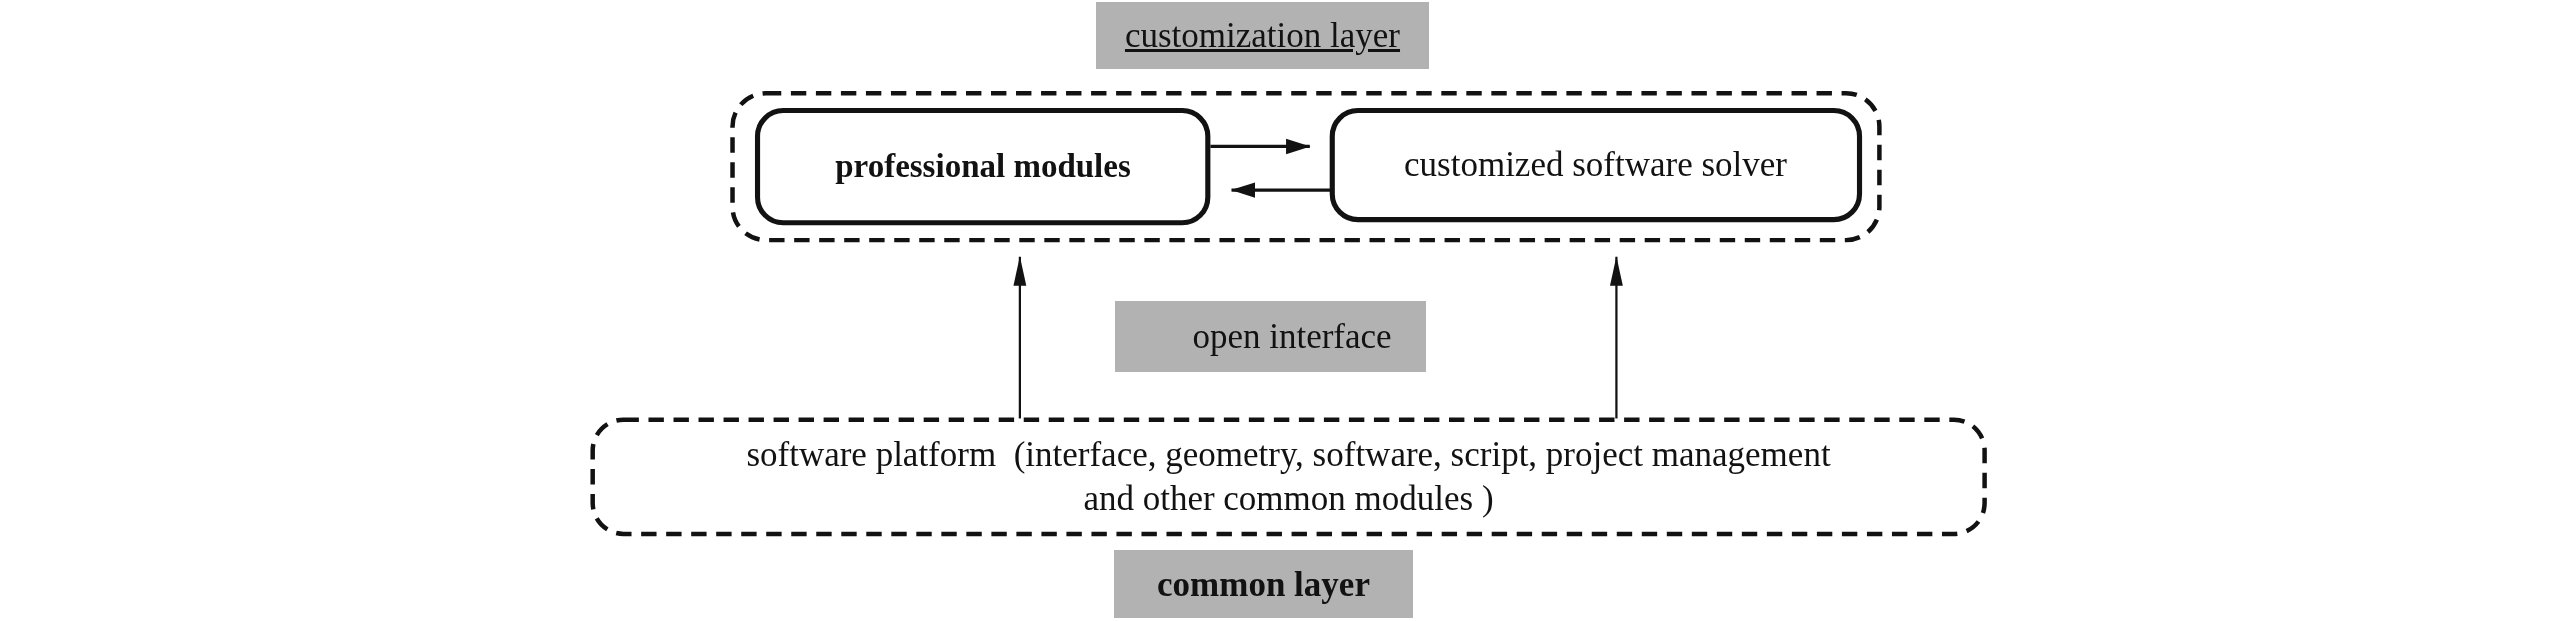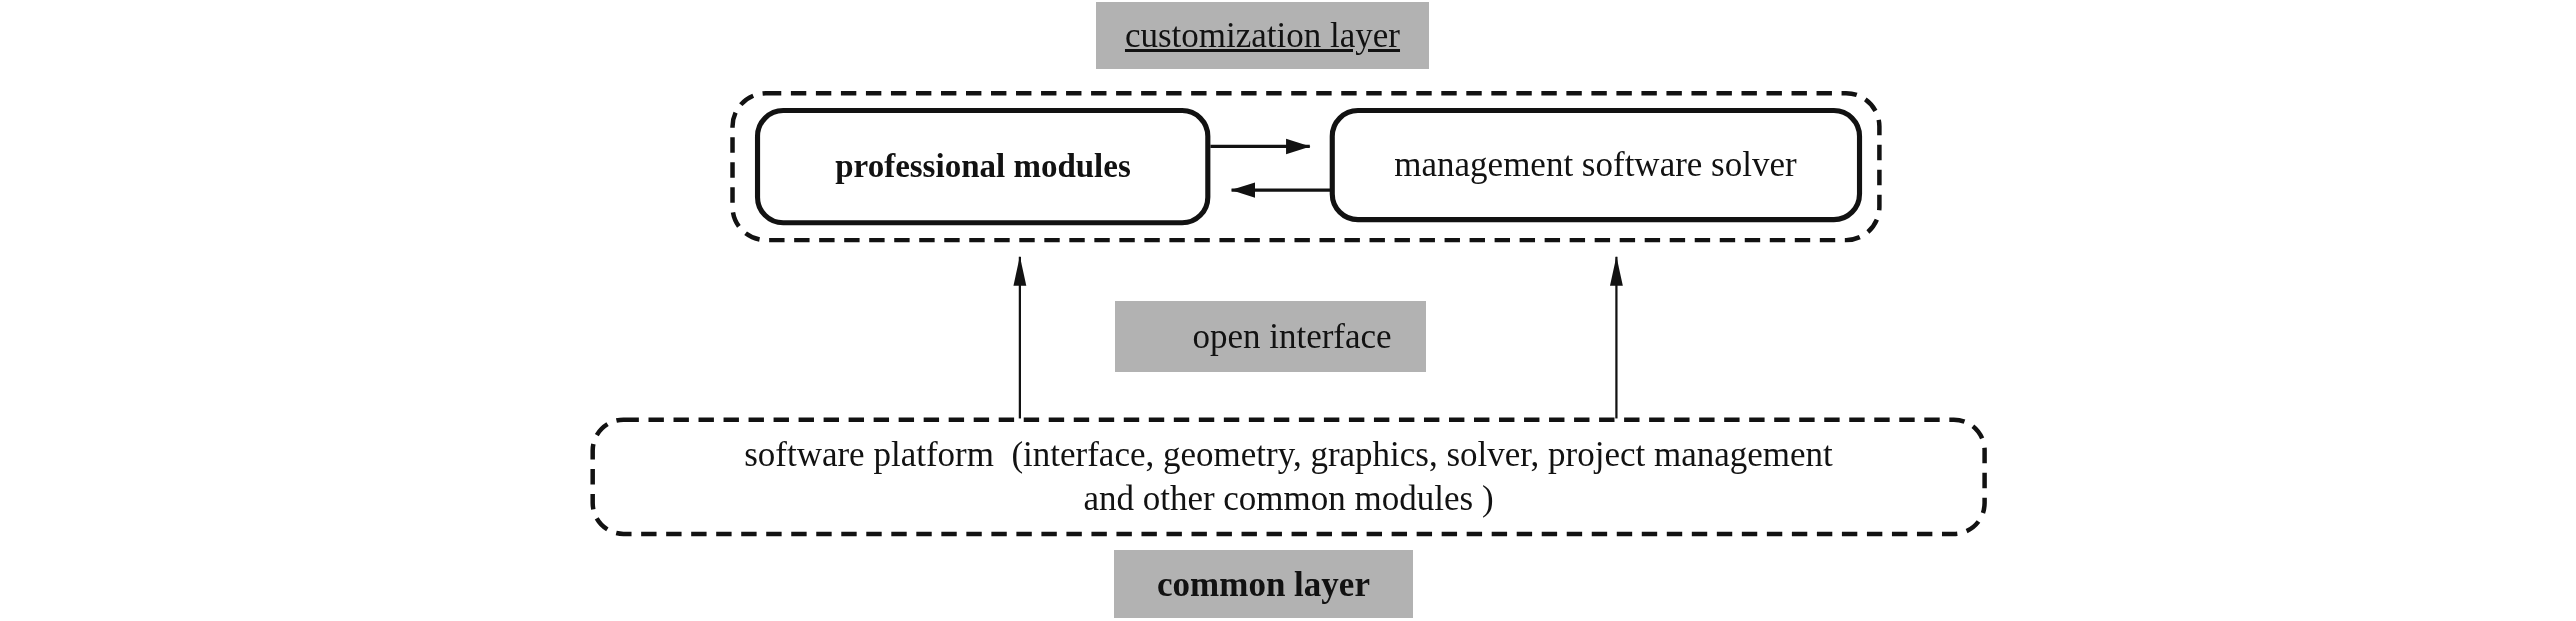--- a/index.html
+++ b/index.html
@@ -81,21 +81,21 @@
   <div class="glabel" style="left:1096px; top:1.9px; width:333px; height:67px;text-decoration:underline;">customization layer</div>
 
   <div class="glabel" style="left:1115px; top:301px; width:268px; height:71px;padding-left:43px;">open interface</div>
 
   <div class="glabel" style="left:1114px; top:550px; width:299px; height:68px;font-weight:bold;">common layer</div>
 
   <div class="node-text prof-text" style="left:758px; top:110px; width:450px; height:112px;font-weight:bold;">
     <div class="tline">professional modules</div>
   </div>
 
-  <div class="node-text solver-text" style="left:1332px; top:110px; width:527px; height:109px;">management software solver</div>
+  <div class="node-text solver-text" style="left:1332px; top:110px; width:527px; height:109px;">customized software solver</div>
 
   <div class="node-text platform-text" style="left:599px; top:421px; width:1379px; height:112px;">
-    <div class="tline">software platform  (interface, geometry, graphics, solver, project management</div>
+    <div class="tline">software platform  (interface, geometry, software, script, project management</div>
     <div class="tline">and other common modules )</div>
   </div>
 
 </div>
 
 
 </body></html>

